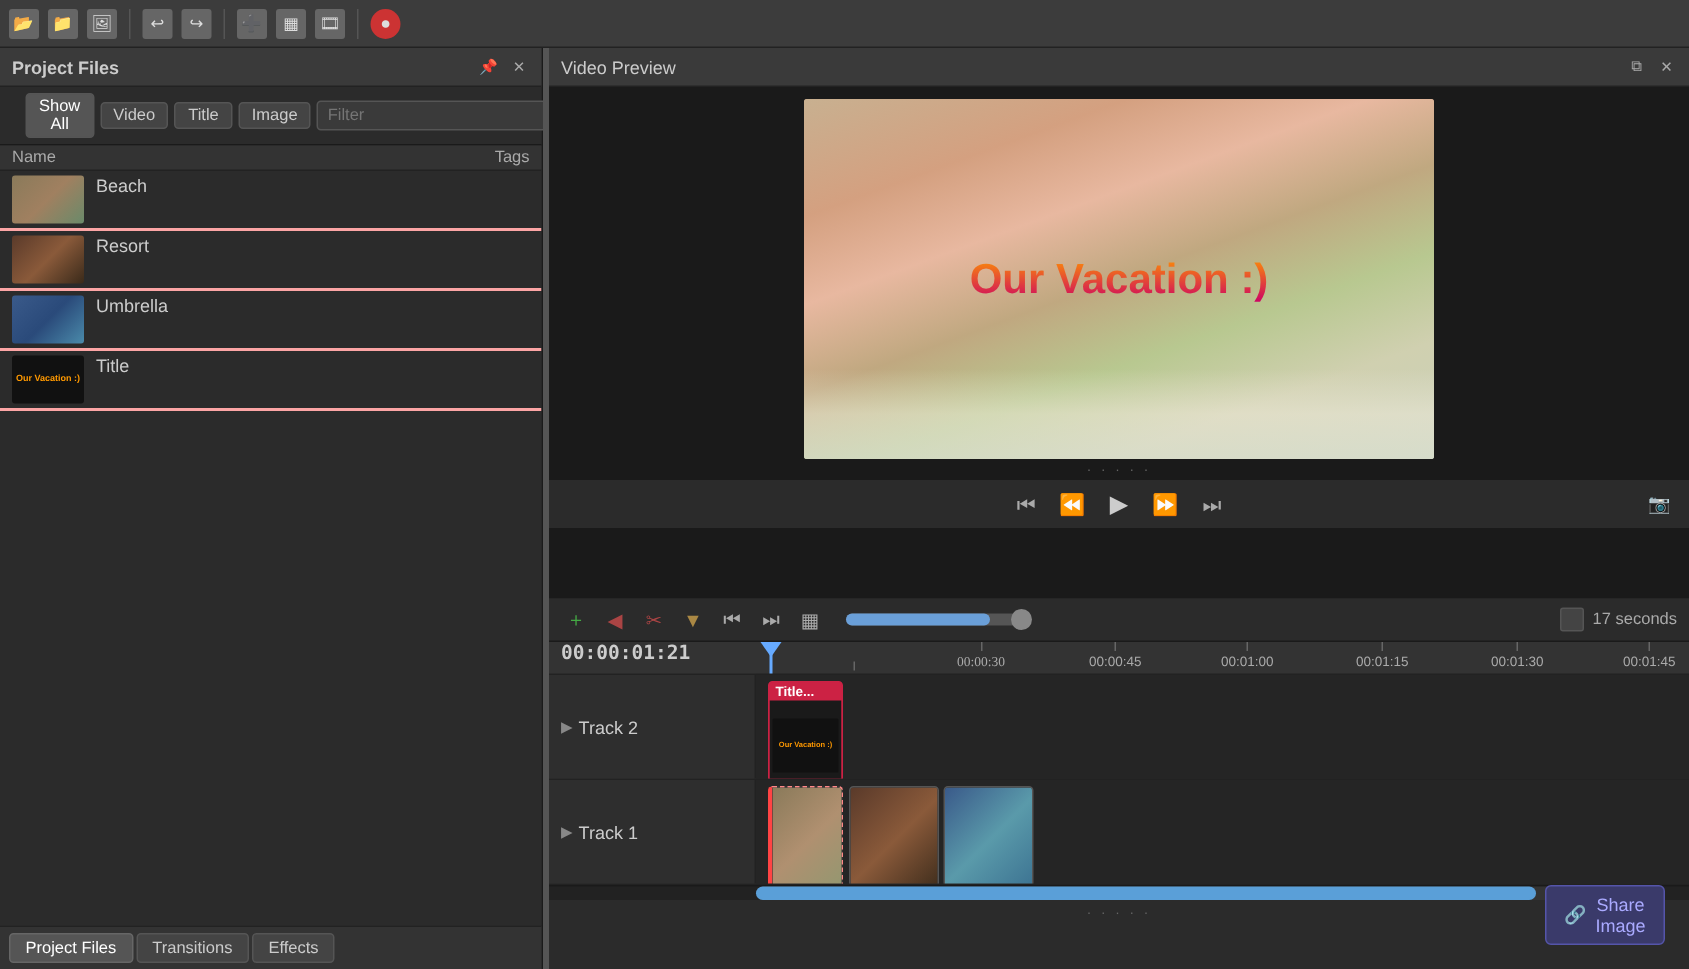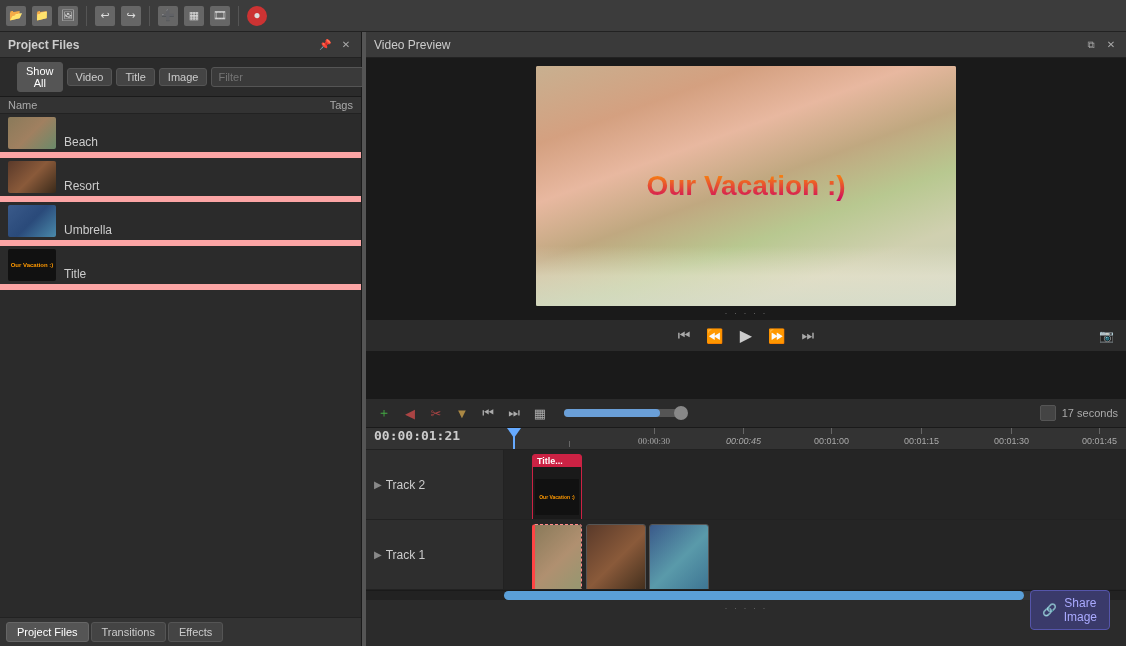--- a/index.html
+++ b/index.html
@@ -113,25 +113,25 @@
     .col-name { flex: 1; }
     .col-tags { width: 80px; text-align: right; }
 
     .file-list {
       flex: 1;
       overflow-y: auto;
       background: #2b2b2b;
     }
     .file-item {
       display: flex;
-      align-items: flex-end;
+      align-items: flex-start;
       padding: 3px 8px;
       cursor: pointer;
       gap: 8px;
-      border-bottom: 6px solid #fca5a5;
+      border-bottom: 2px solid #fca5a5;
     }
     .file-thumb {
       width: 48px;
       height: 32px;
       background: #444;
       border-radius: 2px;
       overflow: hidden;
       flex-shrink: 0;
       display: flex;
       align-items: center;
@@ -389,21 +389,20 @@
 
     
     .clip {
       position: absolute;
       top: 4px;
       height: 74px;
       border-radius: 3px;
       overflow: hidden;
       display: flex;
       flex-direction: column;
-      margin-left: 20px;
     }
     .clip-title {
       background: #cc2244;
       border: 1px solid #cc2244;
     }
     .clip-title-header {
       background: #cc2244;
       color: white;
       font-size: 9px;
       padding: 1px 4px;
@@ -660,21 +659,21 @@
           <span class="timestamp-display">00:00:01:21</span>
         </div>
         <div class="ruler-area" style="position:relative;">
 
           <div class="ruler-tick" style="left:48px;margin-top:13px;">
               <span>00:00:15</span>
             </div>
           <div class="ruler-tick" style="left:134px;font-family:Liberation Serif, serif;">
               <span>00:00:30</span>
             </div>
-          <div class="ruler-tick" style="left:222px;font-style:italic;">
+          <div class="ruler-tick" style="left:222px;">
               <span>00:00:45</span>
             </div>
           <div class="ruler-tick" style="left:310px;">
               <span>00:01:00</span>
             </div>
           <div class="ruler-tick" style="left:400px;">
               <span>00:01:15</span>
             </div>
           <div class="ruler-tick" style="left:490px;">
               <span>00:01:30</span>

